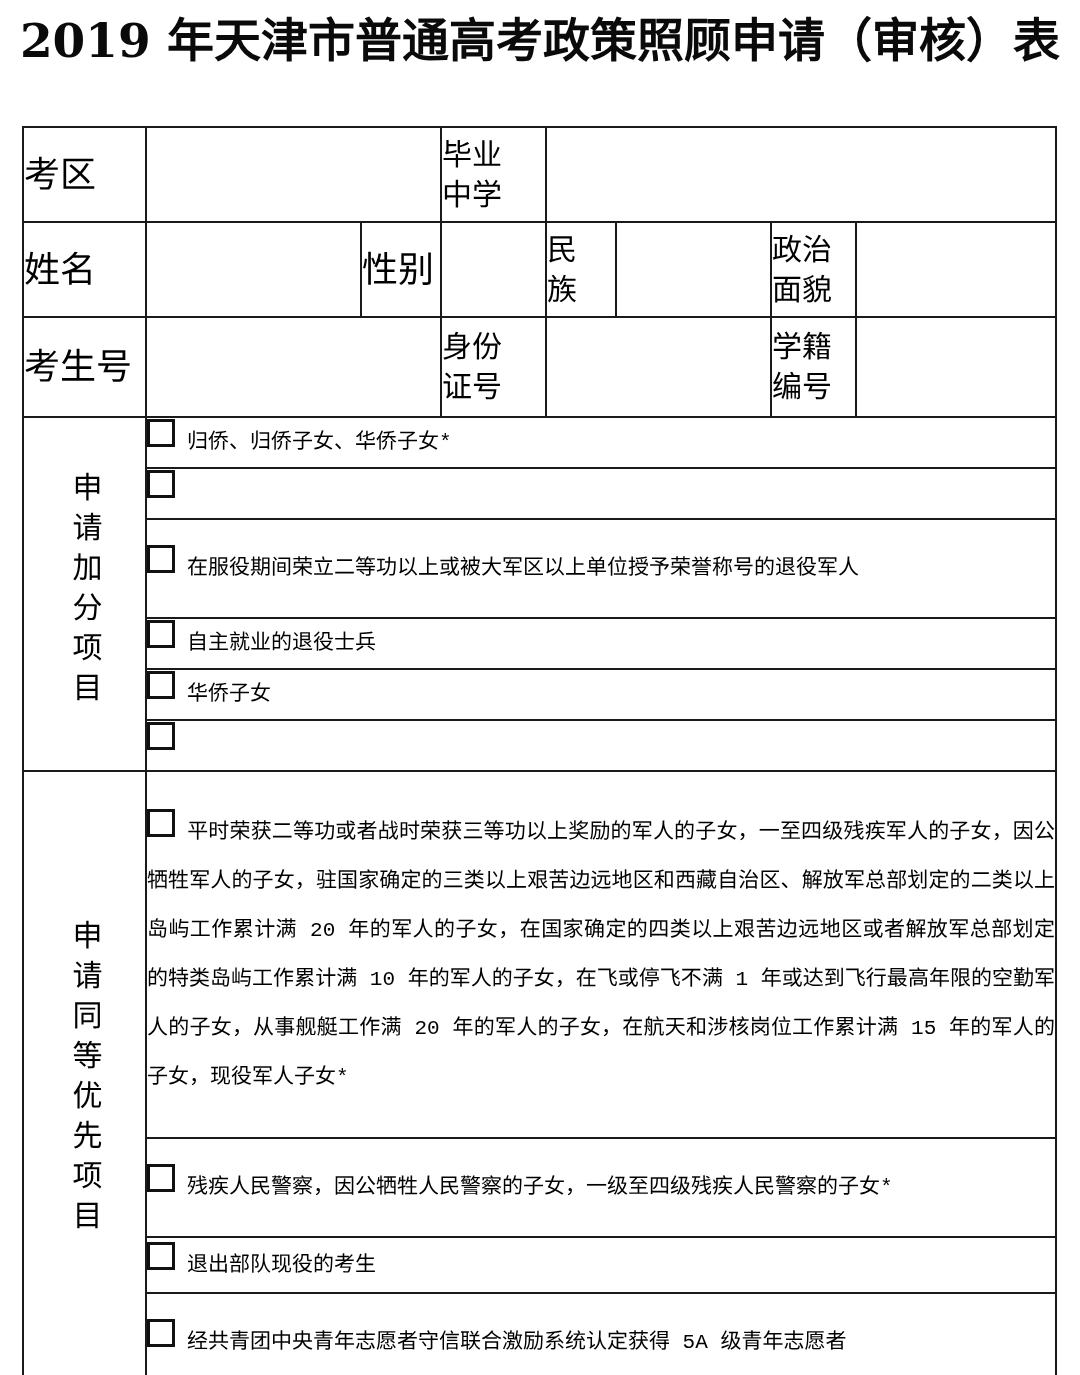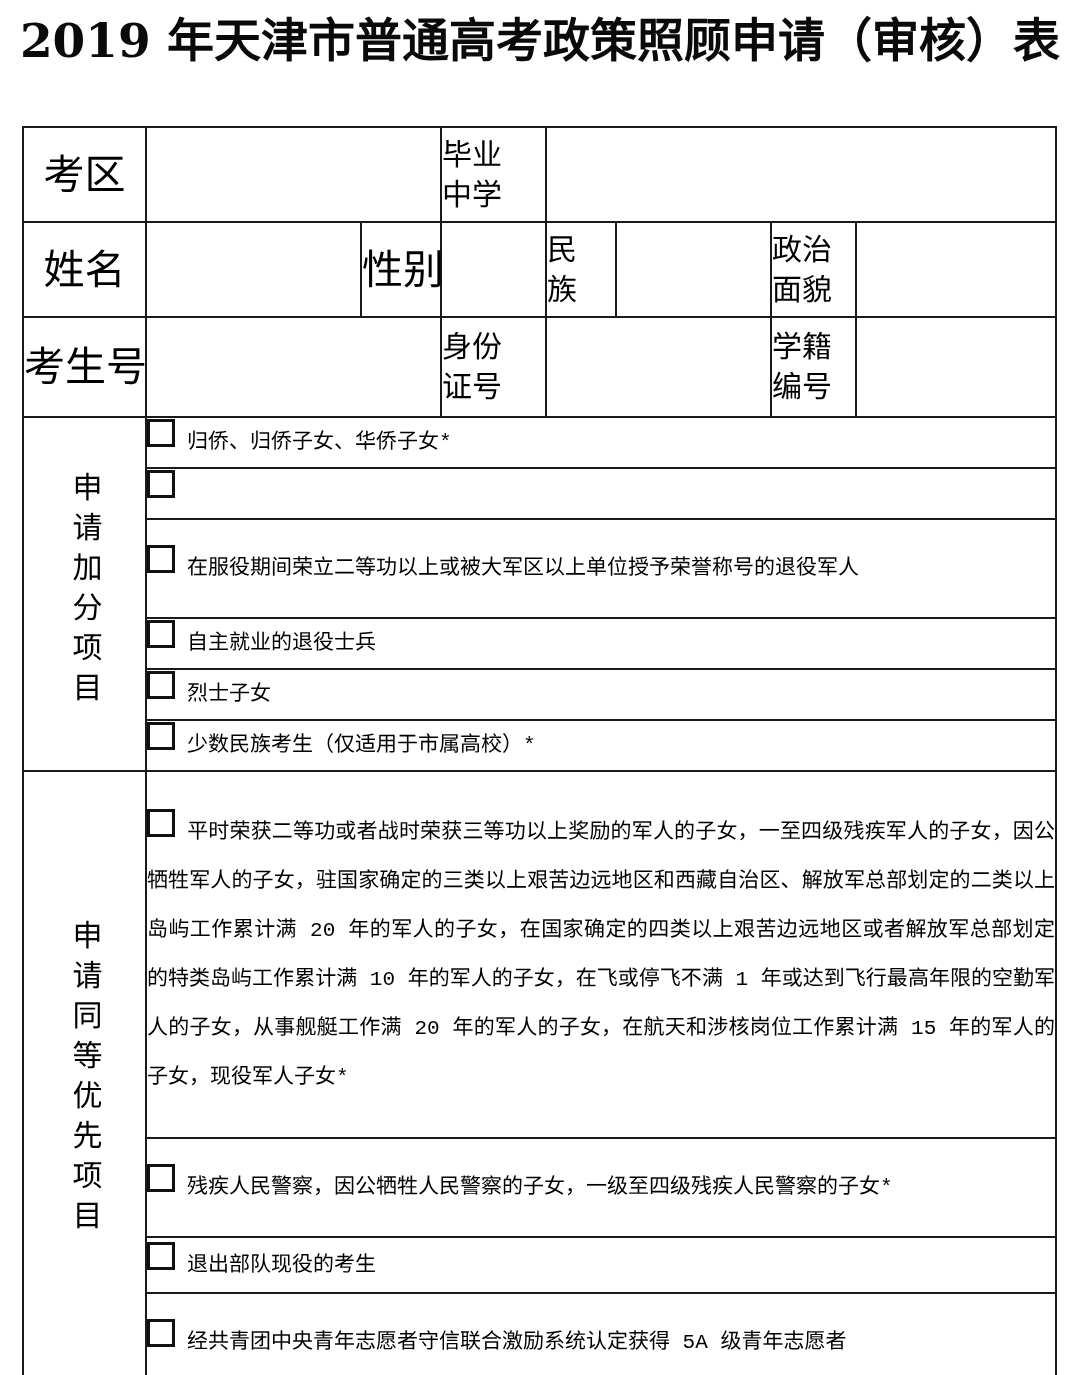--- a/index.html
+++ b/index.html
@@ -59,22 +59,21 @@
   
   .lbl {
     text-align: left;
     font-size: 30px;
     line-height: 40px;
     font-family: "DejaVu Serif", "Liberation Serif", serif;
     padding: 4px 2px;
     white-space: pre-line;
   }
   .lbl-1line {
-    text-align: center;
-    font-size: 41px;
+    font-size: 36px;
     line-height: 40px;
     padding: 4px 2px;
     white-space: nowrap;
   }
   .blank-cell { background: #ffffff; }
 
   
   .vlabel {
     text-align: center;
     vertical-align: middle;
@@ -183,26 +182,26 @@
           <span class="item"><span class="cbx"></span><span class="item-text">在服役期间荣立二等功以上或被大军区以上单位授予荣誉称号的退役军人</span></span>
         </td>
       </tr>
       <tr>
         <td class="item-cell" colspan="7" style="height:48px">
           <span class="item"><span class="cbx"></span><span class="item-text">自主就业的退役士兵</span></span>
         </td>
       </tr>
       <tr>
         <td class="item-cell" colspan="7" style="height:48px">
-          <span class="item"><span class="cbx"></span><span class="item-text">烈士子女</span></span>
-        </td>
-      </tr>
-      <tr>
-        <td class="item-cell" colspan="7" style="height:48px">
-          <span class="item"><span class="cbx"></span><span class="item-text">少数民族考生（仅适用于市属高校）*</span></span>
+          <span class="item"><span class="cbx"></span><span class="item-text">华侨子女</span></span>
+        </td>
+      </tr>
+      <tr>
+        <td class="item-cell" colspan="7" style="height:48px">
+          <span class="item"><span class="cbx"></span></span>
         </td>
       </tr>
 
       <tr>
         <td class="vlabel" rowspan="4"><span>申请同等优先项目</span></td>
         <td class="item-cell" colspan="7" style="height:365px">
           <span class="item"><span class="cbx"></span><span class="item-text">平时荣获二等功或者战时荣获三等功以上奖励的军人的子女，一至四级残疾军人的子女，因公牺牲军人的子女，驻国家确定的三类以上艰苦边远地区和西藏自治区、解放军总部划定的二类以上岛屿工作累计满 20 年的军人的子女，在国家确定的四类以上艰苦边远地区或者解放军总部划定的特类岛屿工作累计满 10 年的军人的子女，在飞或停飞不满 1 年或达到飞行最高年限的空勤军人的子女，从事舰艇工作满 20 年的军人的子女，在航天和涉核岗位工作累计满 15 年的军人的子女，现役军人子女*</span></span>
         </td>
       </tr>
       <tr>

